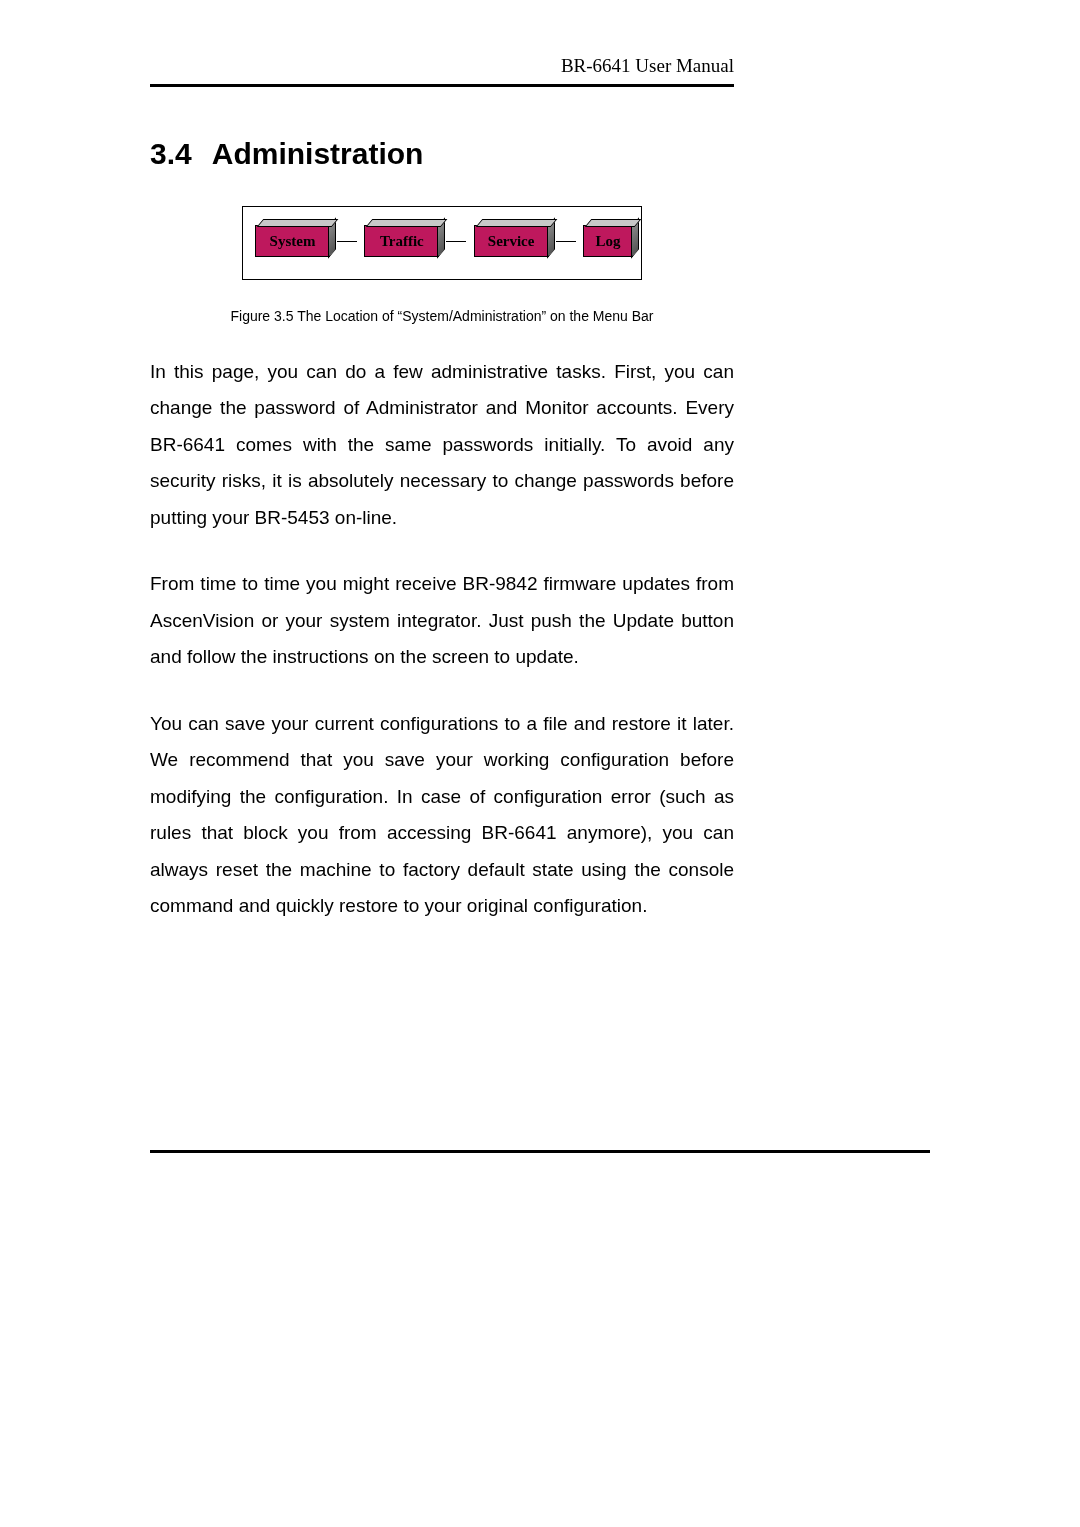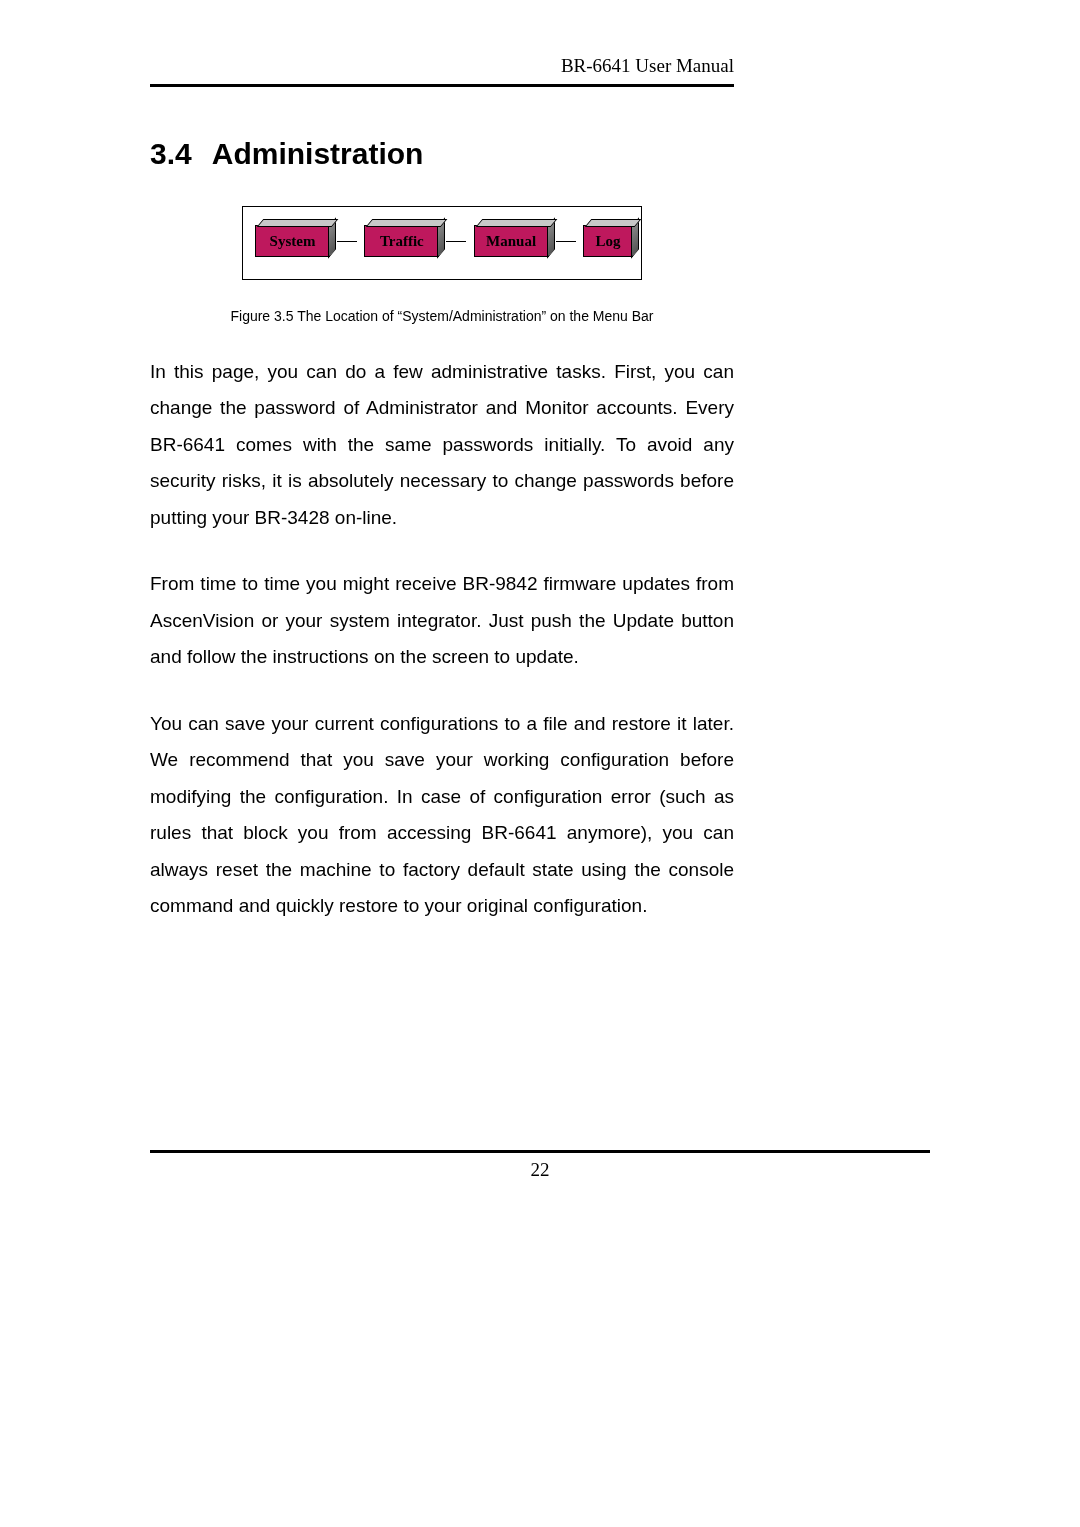--- a/index.html
+++ b/index.html
@@ -165,30 +165,29 @@
   <h2 class="section-title">
     <span class="section-number">3.4</span><span>Administration</span>
   </h2>
 
   <div class="diagram-wrap">
     <div class="tabrow">
       <div class="tab3d">System</div>
       <div class="tab-connector"></div>
       <div class="tab3d">Traffic</div>
       <div class="tab-connector"></div>
-      <div class="tab3d">Manual</div>
+      <div class="tab3d">Service</div>
       <div class="tab-connector"></div>
       <div class="tab3d tab-log">Log</div>
     </div>
 
   </div>
 
   <div class="fig-caption">Figure 3.5  The Location of “System/Administration” on the Menu Bar</div>
 
-  <p class="body-para">In this page, you can do a few administrative tasks. First, you can change the password of Administrator and Monitor accounts. Every BR-6641 comes with the same passwords initially. To avoid any security risks, it is absolutely necessary to change passwords before putting your BR-3428 on-line.</p>
+  <p class="body-para">In this page, you can do a few administrative tasks. First, you can change the password of Administrator and Monitor accounts. Every BR-6641 comes with the same passwords initially. To avoid any security risks, it is absolutely necessary to change passwords before putting your BR-5453 on-line.</p>
   <p class="body-para">From time to time you might receive BR-9842 firmware updates from AscenVision or your system integrator. Just push the Update button and follow the instructions on the screen to update.</p>
   <p class="body-para">You can save your current configurations to a file and restore it later. We recommend that you save your working configuration before modifying the configuration. In case of configuration error (such as rules that block you from accessing BR-6641 anymore), you can always reset the machine to factory default state using the console command and quickly restore to your original configuration.</p>
 </div>
 
 <div class="footer-area">
   <div class="footer-line"></div>
-  <div class="page-num">22</div>
 </div>
 
 </body></html>

